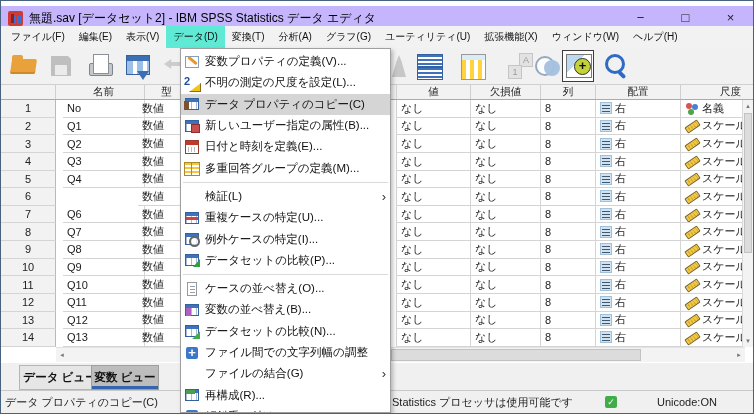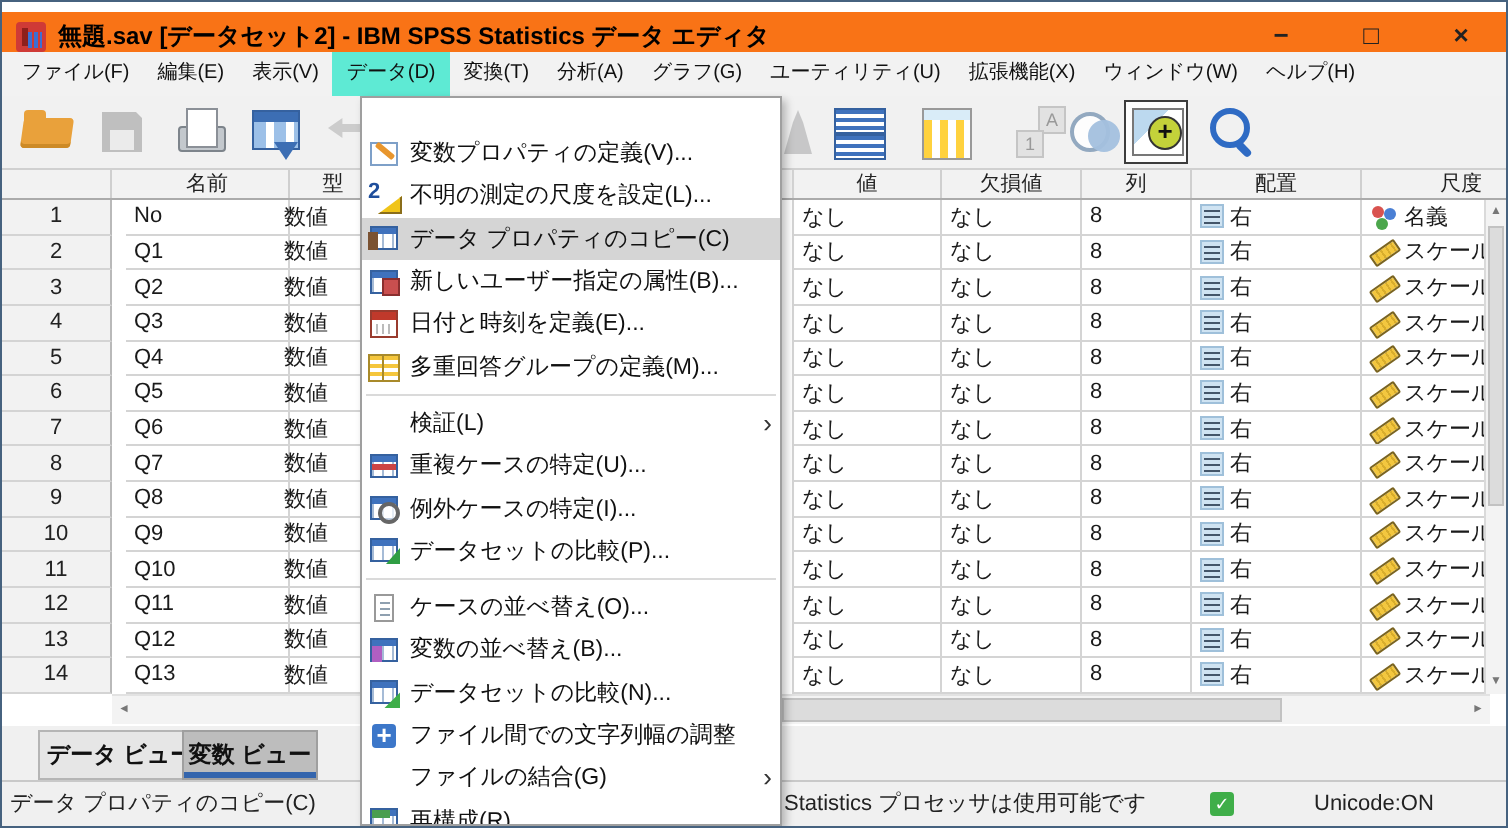--- a/index.html
+++ b/index.html
@@ -1,21 +1,21 @@
 <!DOCTYPE html>
 <html><head>
 <meta charset="utf-8">
 <style>
   html,body{margin:0;padding:0;background:#fff;}
   *{box-sizing:border-box;}
   .window{position:relative;width:754px;height:414px;border:1px solid #46627f;background:#fff;
     font-family:"Liberation Sans","DejaVu Sans",sans-serif;overflow:hidden;color:#111;}
 
   
-  .titlebar{position:absolute;left:0;top:5px;width:100%;height:25px;background:#f97316;display:flex;align-items:center;font-weight:bold;}
+  .titlebar{position:absolute;left:0;top:5px;width:100%;height:25px;background:#c4b5fd;display:flex;align-items:center;}
   .app-icon{position:absolute;left:7px;top:5px;width:15px;height:15px;background:#cf3a36;border-radius:2px;}
   .app-icon::before{content:"";position:absolute;left:3px;top:3px;width:3px;height:9px;background:#8e1f1c;}
   .app-icon::after{content:"";position:absolute;right:2px;bottom:2px;width:7px;height:8px;
     background:repeating-linear-gradient(90deg,#3b6fd4 0 2px,#cf3a36 2px 3px);}
   .title-text{position:absolute;left:28px;top:0;line-height:25px;font-size:12px;color:#000;white-space:nowrap;}
   .win-controls{position:absolute;right:0;top:0;height:25px;display:flex;}
   .win-btn{width:45px;height:25px;text-align:center;line-height:24px;font-size:13px;color:#222;}
 
   
   .menubar{position:absolute;left:0;top:25px;width:100%;height:22px;background:#f2f2f2;display:flex;align-items:stretch;padding-left:3px;}
@@ -99,21 +99,21 @@
 
   
   .statusbar{position:absolute;left:0;top:389px;width:100%;height:23px;background:#f0f0f0;border-top:1px solid #c9c9c9;font-size:11px;color:#222;}
   .sb{position:absolute;top:0;line-height:22px;white-space:nowrap;}
   .sb-left{left:4px;} .sb-proc{left:391px;} .sb-uni{left:656px;}
   .processor-check-icon{position:absolute;left:604px;top:5px;width:12px;height:12px;background:#3fae49;border-radius:2px;color:#fff;font-size:9px;line-height:12px;text-align:center;}
   .processor-check-icon::before{content:"\2713";}
 
   
   .dropdown{position:absolute;left:179px;top:47px;width:211px;bottom:0;background:#fff;border:1px solid #9f9f9f;
-    box-shadow:2px 2px 4px rgba(0,0,0,.25);z-index:40;padding-top:17px;overflow:hidden;}
+    box-shadow:2px 2px 4px rgba(0,0,0,.25);z-index:40;padding-top:2px;overflow:hidden;}
   .ditem{height:21.3px;display:flex;align-items:center;padding:0 4px 0 3px;font-size:11.5px;color:#111;white-space:nowrap;}
   .ditem.highlighted{background:#d5d5d5;}
   .ditem.separator{height:7px;padding:0;}
   .ditem.separator::after{content:"";display:block;width:100%;border-top:1px solid #dadada;margin:0 2px;}
   .dlabel{overflow:hidden;}
   .subarrow{display:none;margin-left:auto;color:#333;font-size:13px;line-height:1;}
   .ditem.submenu .subarrow{display:block;}
   .subarrow::before{content:"\203A";}
   .mi{flex:0 0 16px;width:16px;height:16px;position:relative;margin-right:5px;}
 
@@ -305,21 +305,20 @@
             <span>右</span>
           </span>
           <span class="cell col-measure">
             <span class="cicon scale-measure-icon" data-icon="table.rows.4.measure_icon"></span>
             <span>スケール</span>
           </span>
         </div>
 
         <div class="grow">
           <span class="cell rownum col-num">6</span>
-          <span class="cell col-name">Q5</span>
           <span class="cell col-type">数値</span>
           <span class="cell col-values">なし</span>
           <span class="cell col-missing">なし</span>
           <span class="cell col-cols">8</span>
           <span class="cell col-align">
             <span class="align-right-icon"></span>
             <span>右</span>
           </span>
           <span class="cell col-measure">
             <span class="cicon scale-measure-icon" data-icon="table.rows.5.measure_icon"></span>

